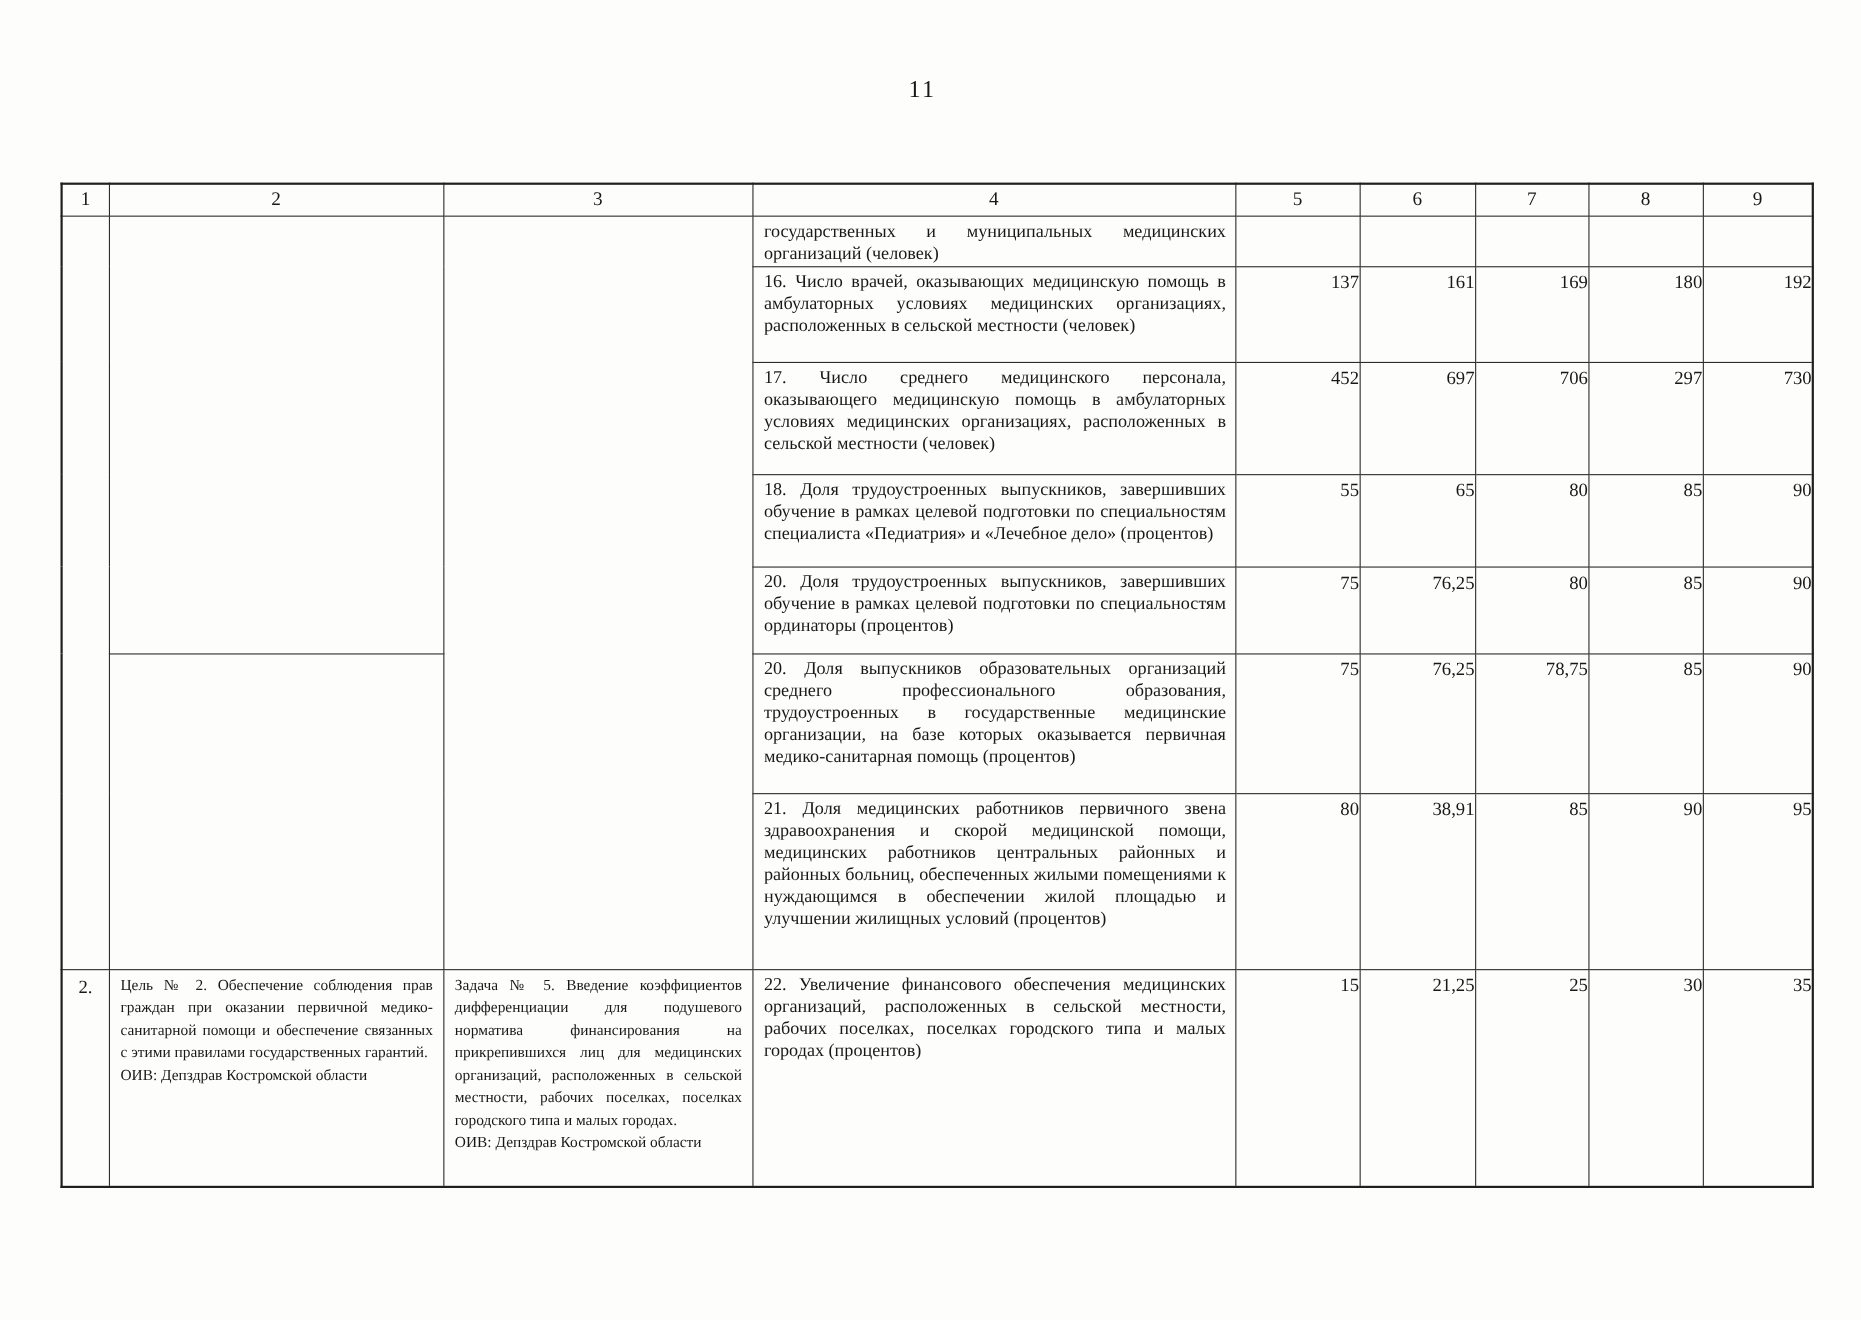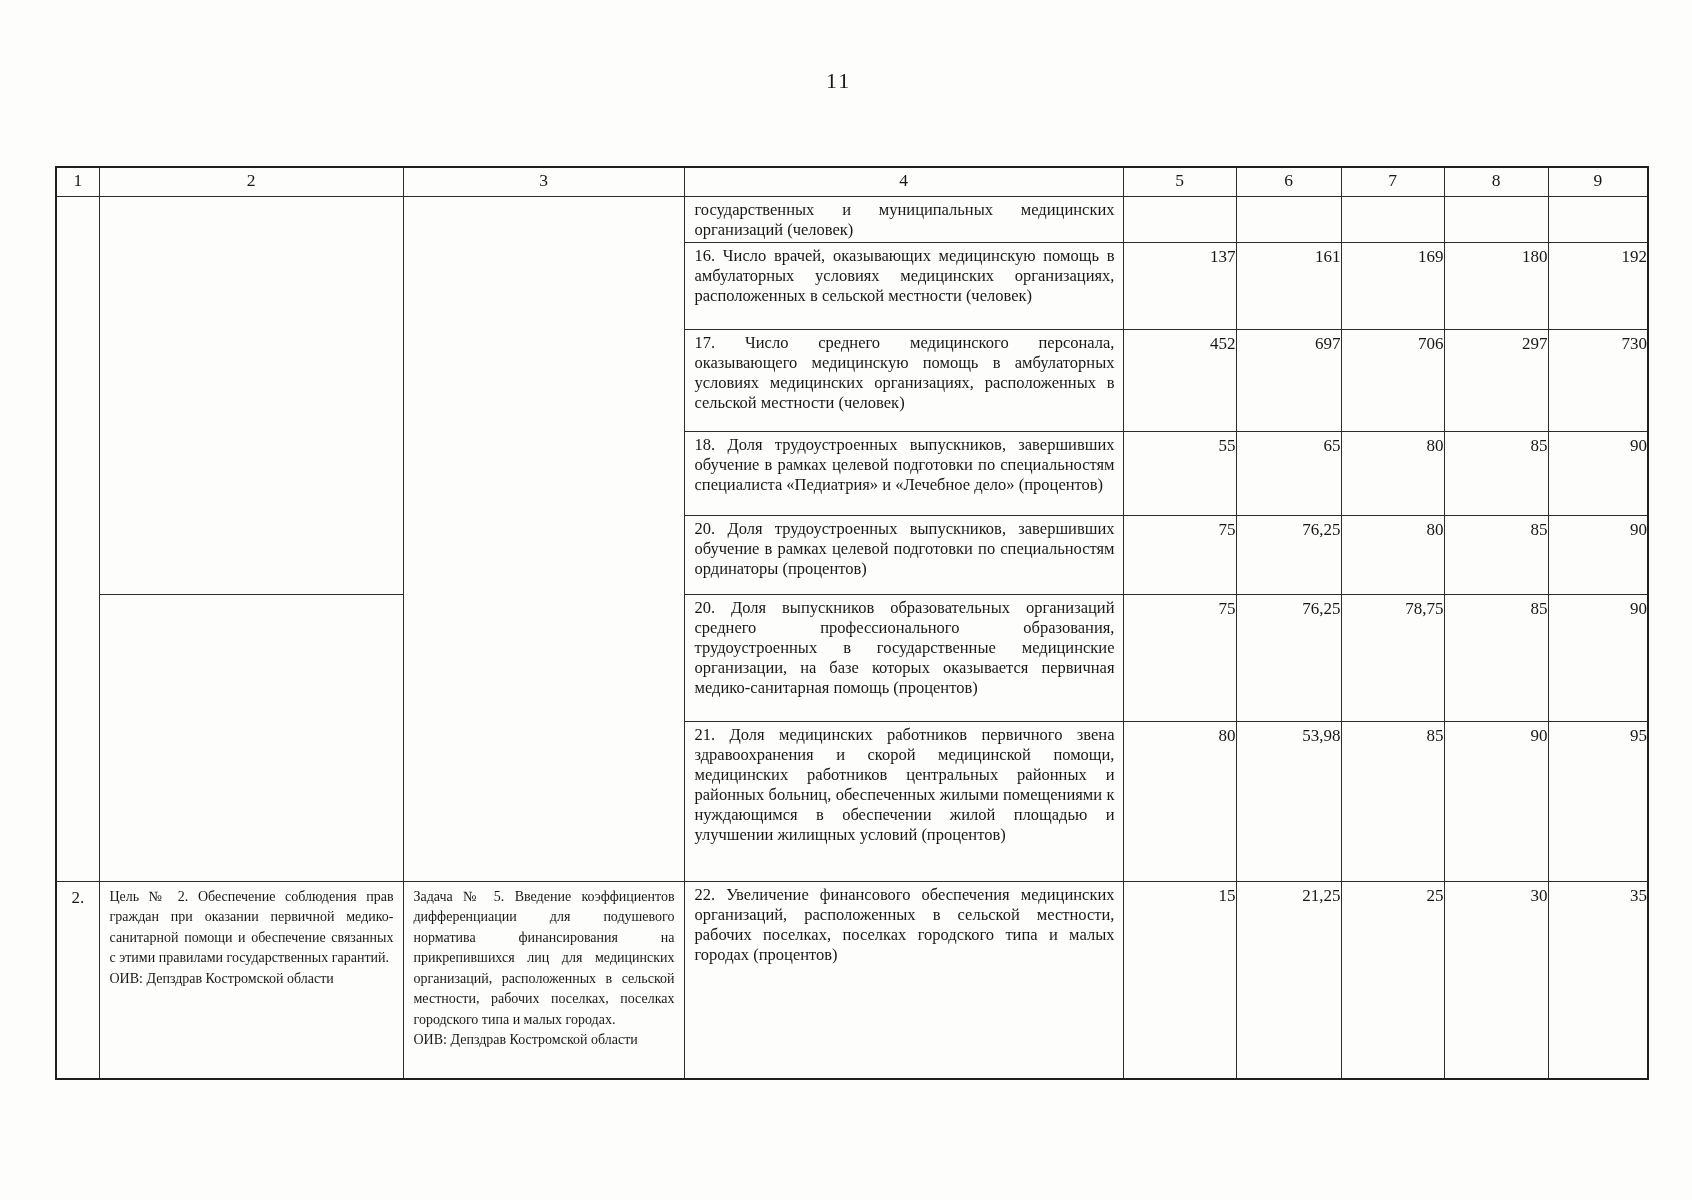--- a/index.html
+++ b/index.html
@@ -156,21 +156,21 @@
       <td class="val">75</td>
       <td class="val">76,25</td>
       <td class="val">78,75</td>
       <td class="val">85</td>
       <td class="val">90</td>
     </tr>
 
     <tr class="r-21">
       <td class="ind">21. Доля медицинских работников первичного звена здравоохранения и скорой медицинской помощи, медицинских работников центральных районных и районных больниц, обеспеченных жилыми помещениями к нуждающимся в обеспечении жилой площадью и улучшении жилищных условий (процентов)</td>
       <td class="val">80</td>
-      <td class="val">53,98</td>
+      <td class="val">38,91</td>
       <td class="val">85</td>
       <td class="val">90</td>
       <td class="val">95</td>
     </tr>
 
     <tr class="r-22">
       <td class="goal-num">2.</td>
       <td class="goal-text">Цель № 2. Обеспечение соблюдения прав граждан при оказании первичной медико-санитарной помощи и обеспечение связанных с этими правилами государственных гарантий.
 ОИВ: Депздрав Костромской области</td>
       <td class="task-text">Задача № 5. Введение коэффициентов дифференциации для подушевого норматива финансирования на прикрепившихся лиц для медицинских организаций, расположенных в сельской местности, рабочих поселках, поселках городского типа и малых городах.

